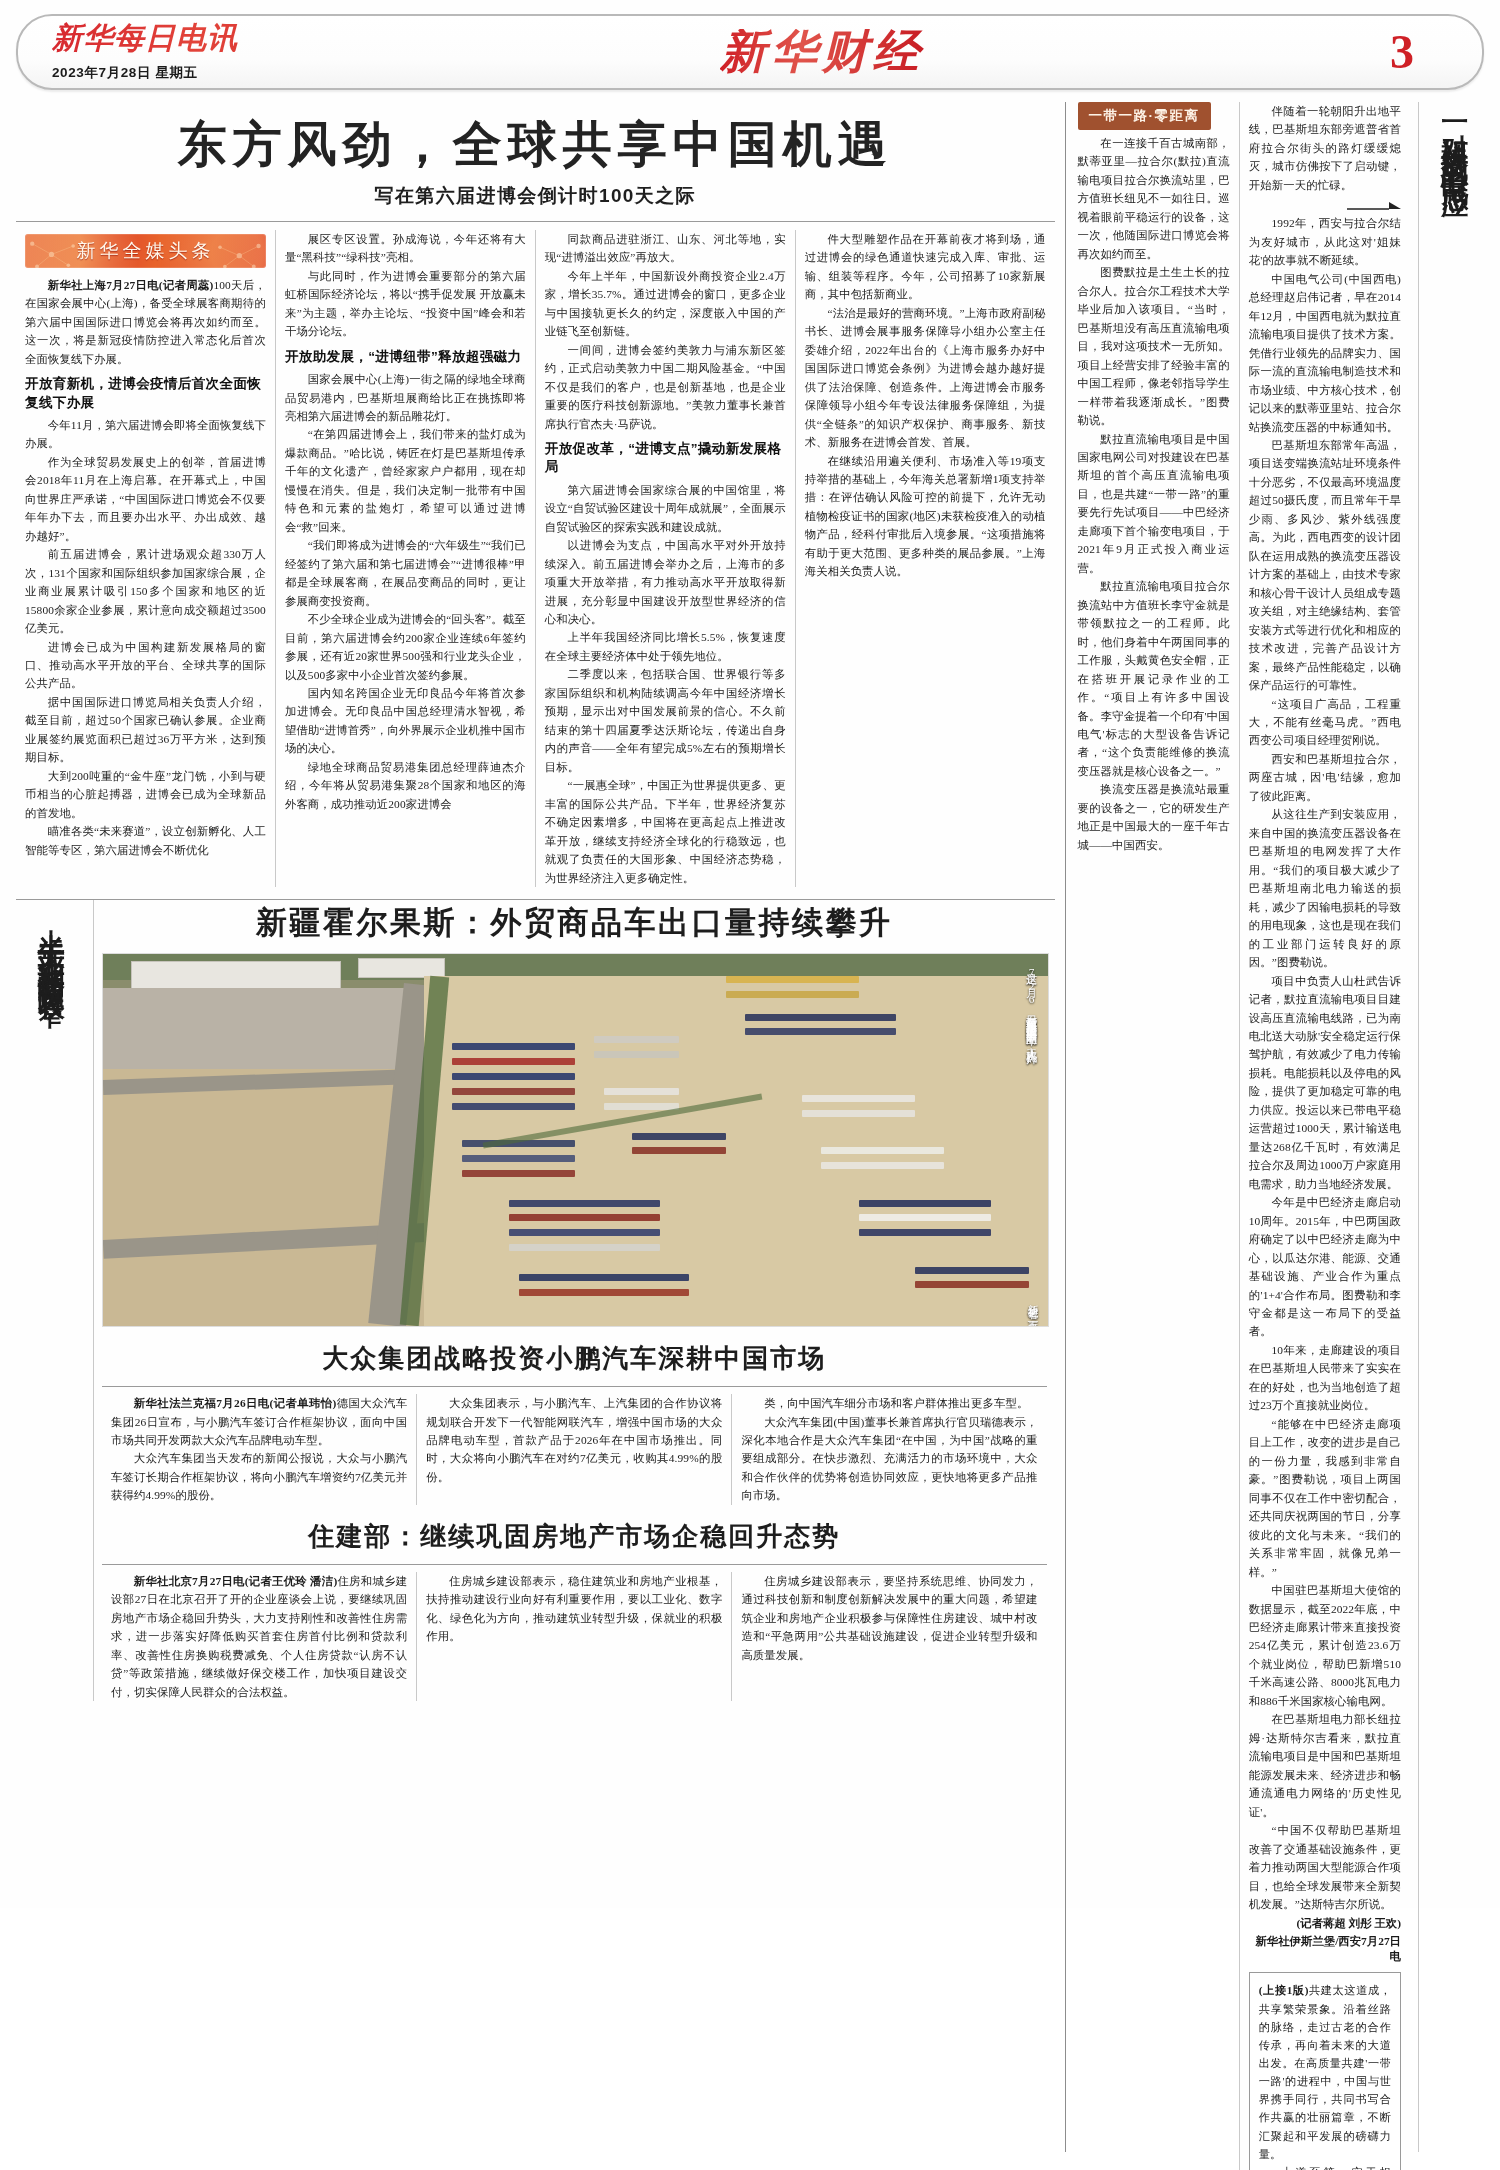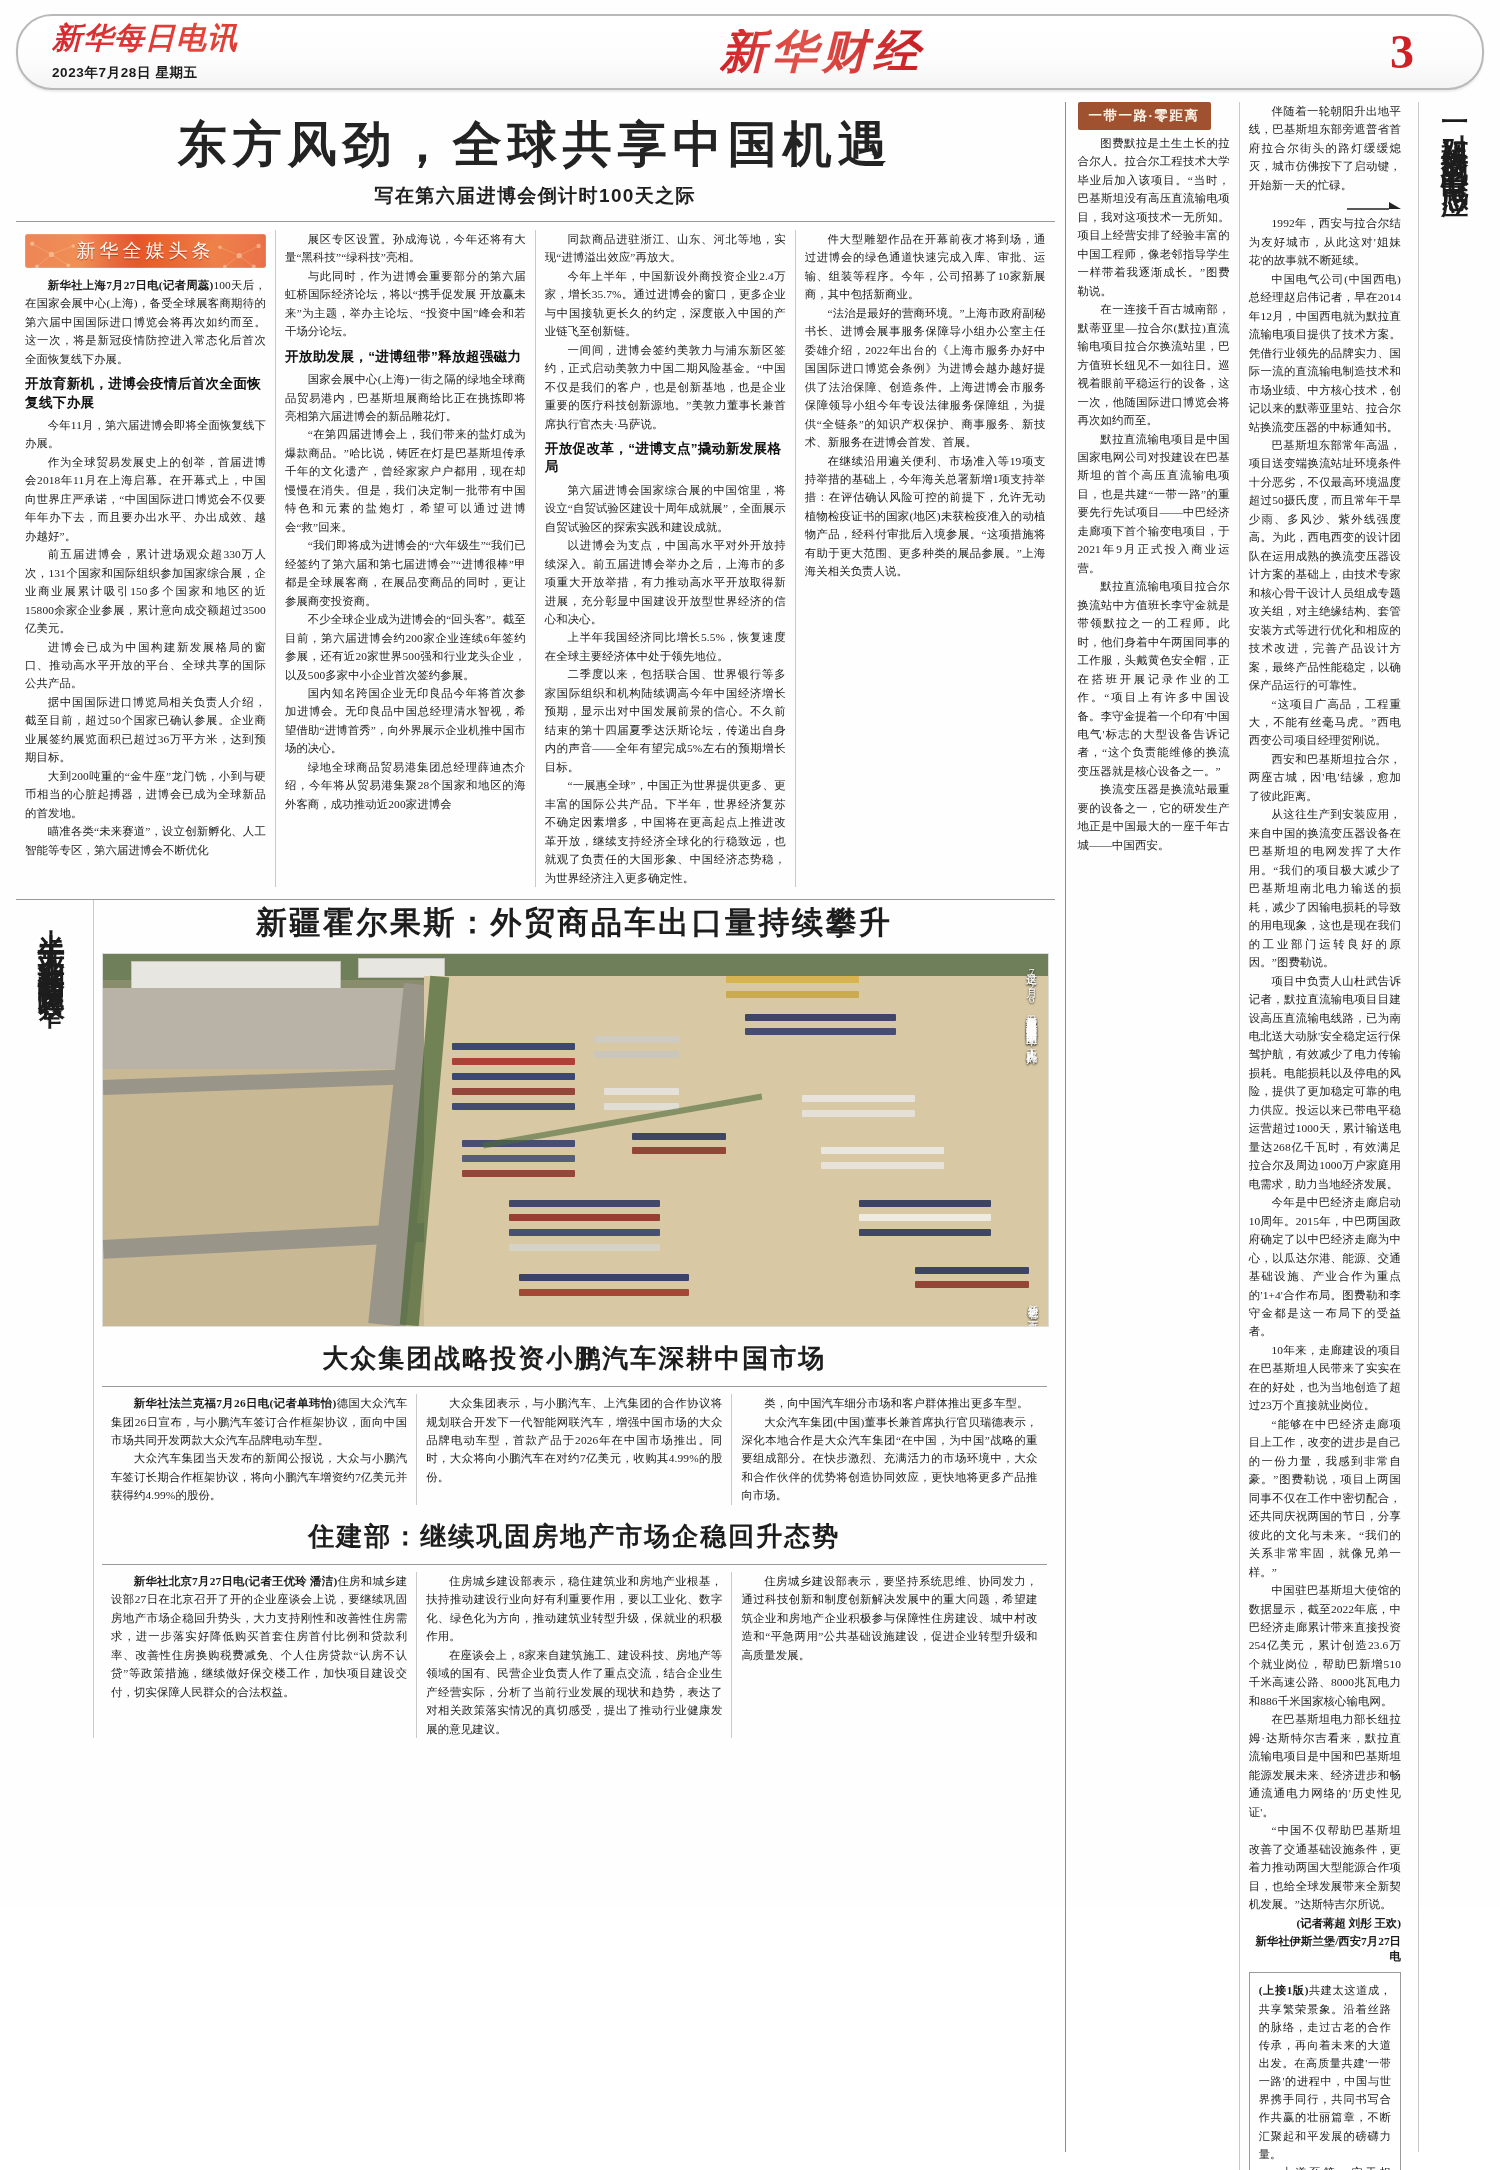--- a/index.html
+++ b/index.html
@@ -497,39 +497,38 @@
             </div>
           </div>
 
           <div class="sec-head2">住建部：继续巩固房地产市场企稳回升态势</div>
           <div class="cols3">
             <div class="col">
               <p class="body"><span class="lead">新华社北京7月27日电(记者王优玲 潘洁)</span><span>住房和城乡建设部27日在北京召开了开的企业座谈会上说，要继续巩固房地产市场企稳回升势头，大力支持刚性和改善性住房需求，进一步落实好降低购买首套住房首付比例和贷款利率、改善性住房换购税费减免、个人住房贷款“认房不认贷”等政策措施，继续做好保交楼工作，加快项目建设交付，切实保障人民群众的合法权益。</span></p>
             </div>
             <div class="col">
               <p class="body">住房城乡建设部表示，稳住建筑业和房地产业根基，扶持推动建设行业向好有利重要作用，要以工业化、数字化、绿色化为方向，推动建筑业转型升级，保就业的积极作用。</p>
-              <p class="body">在座谈会上，8家来自建筑施工、建设科技、房地产等领域的国有、民营企业负责人作了重点交流，结合企业生产经营实际，分析了当前行业发展的现状和趋势，表达了对相关政策落实情况的真切感受，提出了推动行业健康发展的意见建议。</p>
             </div>
             <div class="col">
               <p class="body">住房城乡建设部表示，要坚持系统思维、协同发力，通过科技创新和制度创新解决发展中的重大问题，希望建筑企业和房地产企业积极参与保障性住房建设、城中村改造和“平急两用”公共基础设施建设，促进企业转型升级和高质量发展。</p>
             </div>
           </div>
         </div>
       </div>
     </div>
 
     <div class="zoneB">
       <div class="zoneB-inner">
         <div class="b-text">
 
           <div class="b-cols">
             <div class="col" style="padding-left:0;">
               <span class="tag-ydyl">一带一路·零距离</span>
+              <p class="body">在一连接千百古城南部，默蒂亚里—拉合尔(默拉)直流输电项目拉合尔换流站里，巴方值班长纽见不一如往日。巡视着眼前平稳运行的设备，这一次，他随国际进口博览会将再次如约而至。</p>
               <p class="body">图费默拉是土生土长的拉合尔人。拉合尔工程技术大学毕业后加入该项目。“当时，巴基斯坦没有高压直流输电项目，我对这项技术一无所知。项目上经营安排了经验丰富的中国工程师，像老邻指导学生一样带着我逐渐成长。”图费勒说。</p>
-              <p class="body">在一连接千百古城南部，默蒂亚里—拉合尔(默拉)直流输电项目拉合尔换流站里，巴方值班长纽见不一如往日。巡视着眼前平稳运行的设备，这一次，他随国际进口博览会将再次如约而至。</p>
               <p class="body">默拉直流输电项目是中国国家电网公司对投建设在巴基斯坦的首个高压直流输电项目，也是共建“一带一路”的重要先行先试项目——中巴经济走廊项下首个输变电项目，于2021年9月正式投入商业运营。</p>
               <p class="body">默拉直流输电项目拉合尔换流站中方值班长李守金就是带领默拉之一的工程师。此时，他们身着中午两国同事的工作服，头戴黄色安全帽，正在搭班开展记录作业的工作。“项目上有许多中国设备。李守金提着一个印有'中国电气'标志的大型设备告诉记者，“这个负责能维修的换流变压器就是核心设备之一。”</p>
               <p class="body">换流变压器是换流站最重要的设备之一，它的研发生产地正是中国最大的一座千年古城——中国西安。</p>
             </div>
             <div class="col">
               <p class="body">伴随着一轮朝阳升出地平线，巴基斯坦东部旁遮普省首府拉合尔街头的路灯缓缓熄灭，城市仿佛按下了启动键，开始新一天的忙碌。</p>
               <svg class="arrow-mark" viewBox="0 0 54 12">
                 <line x1="0" y1="9" x2="42" y2="9" stroke="#222" stroke-width="1.6"></line>
                 <polygon points="42,2 54,9 42,9" fill="#222"></polygon>
               </svg>

